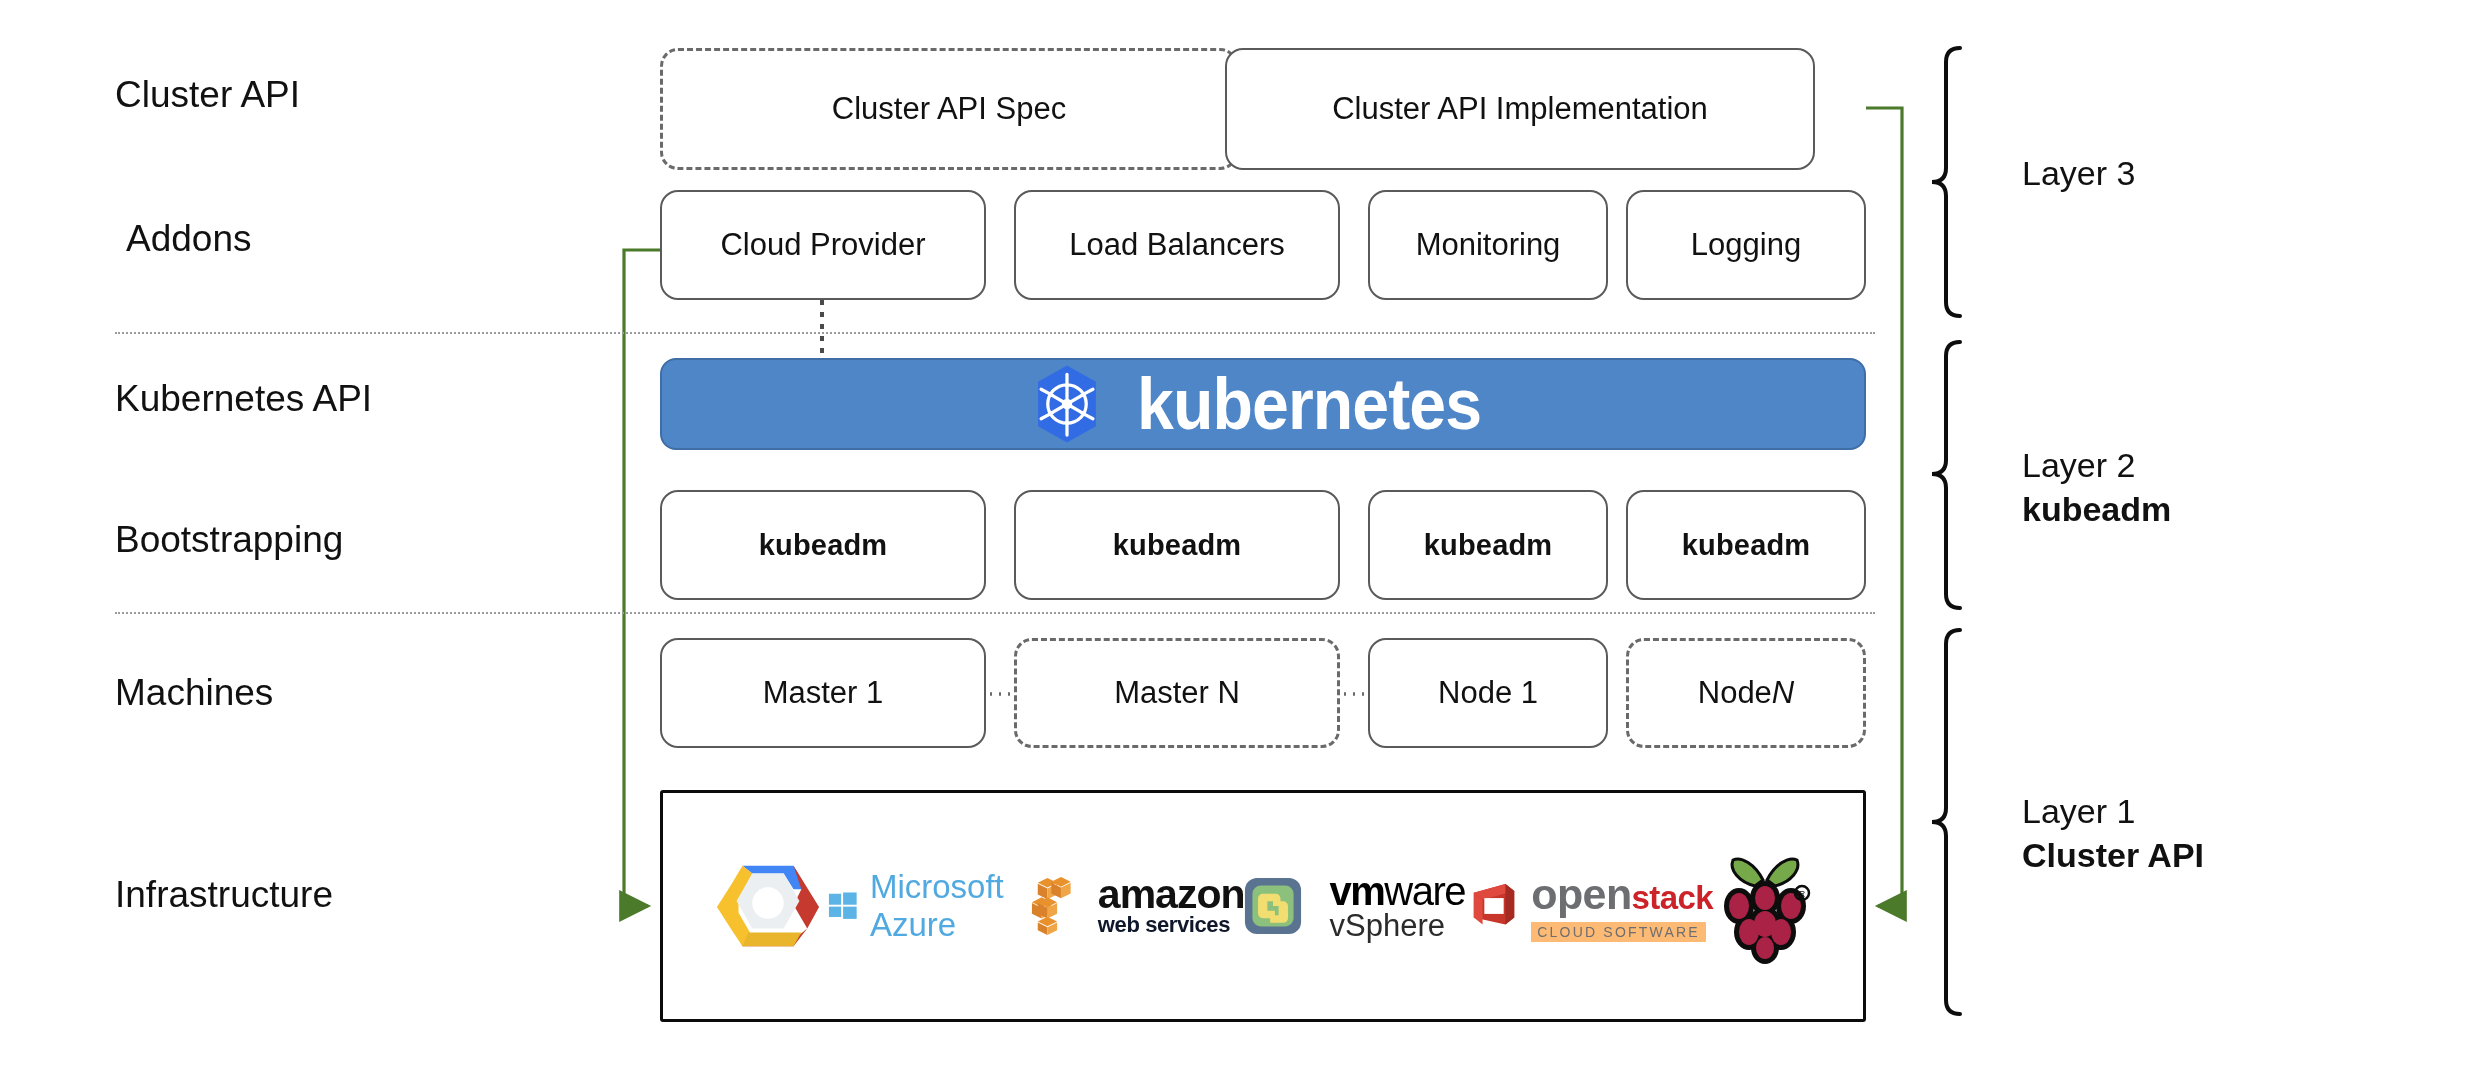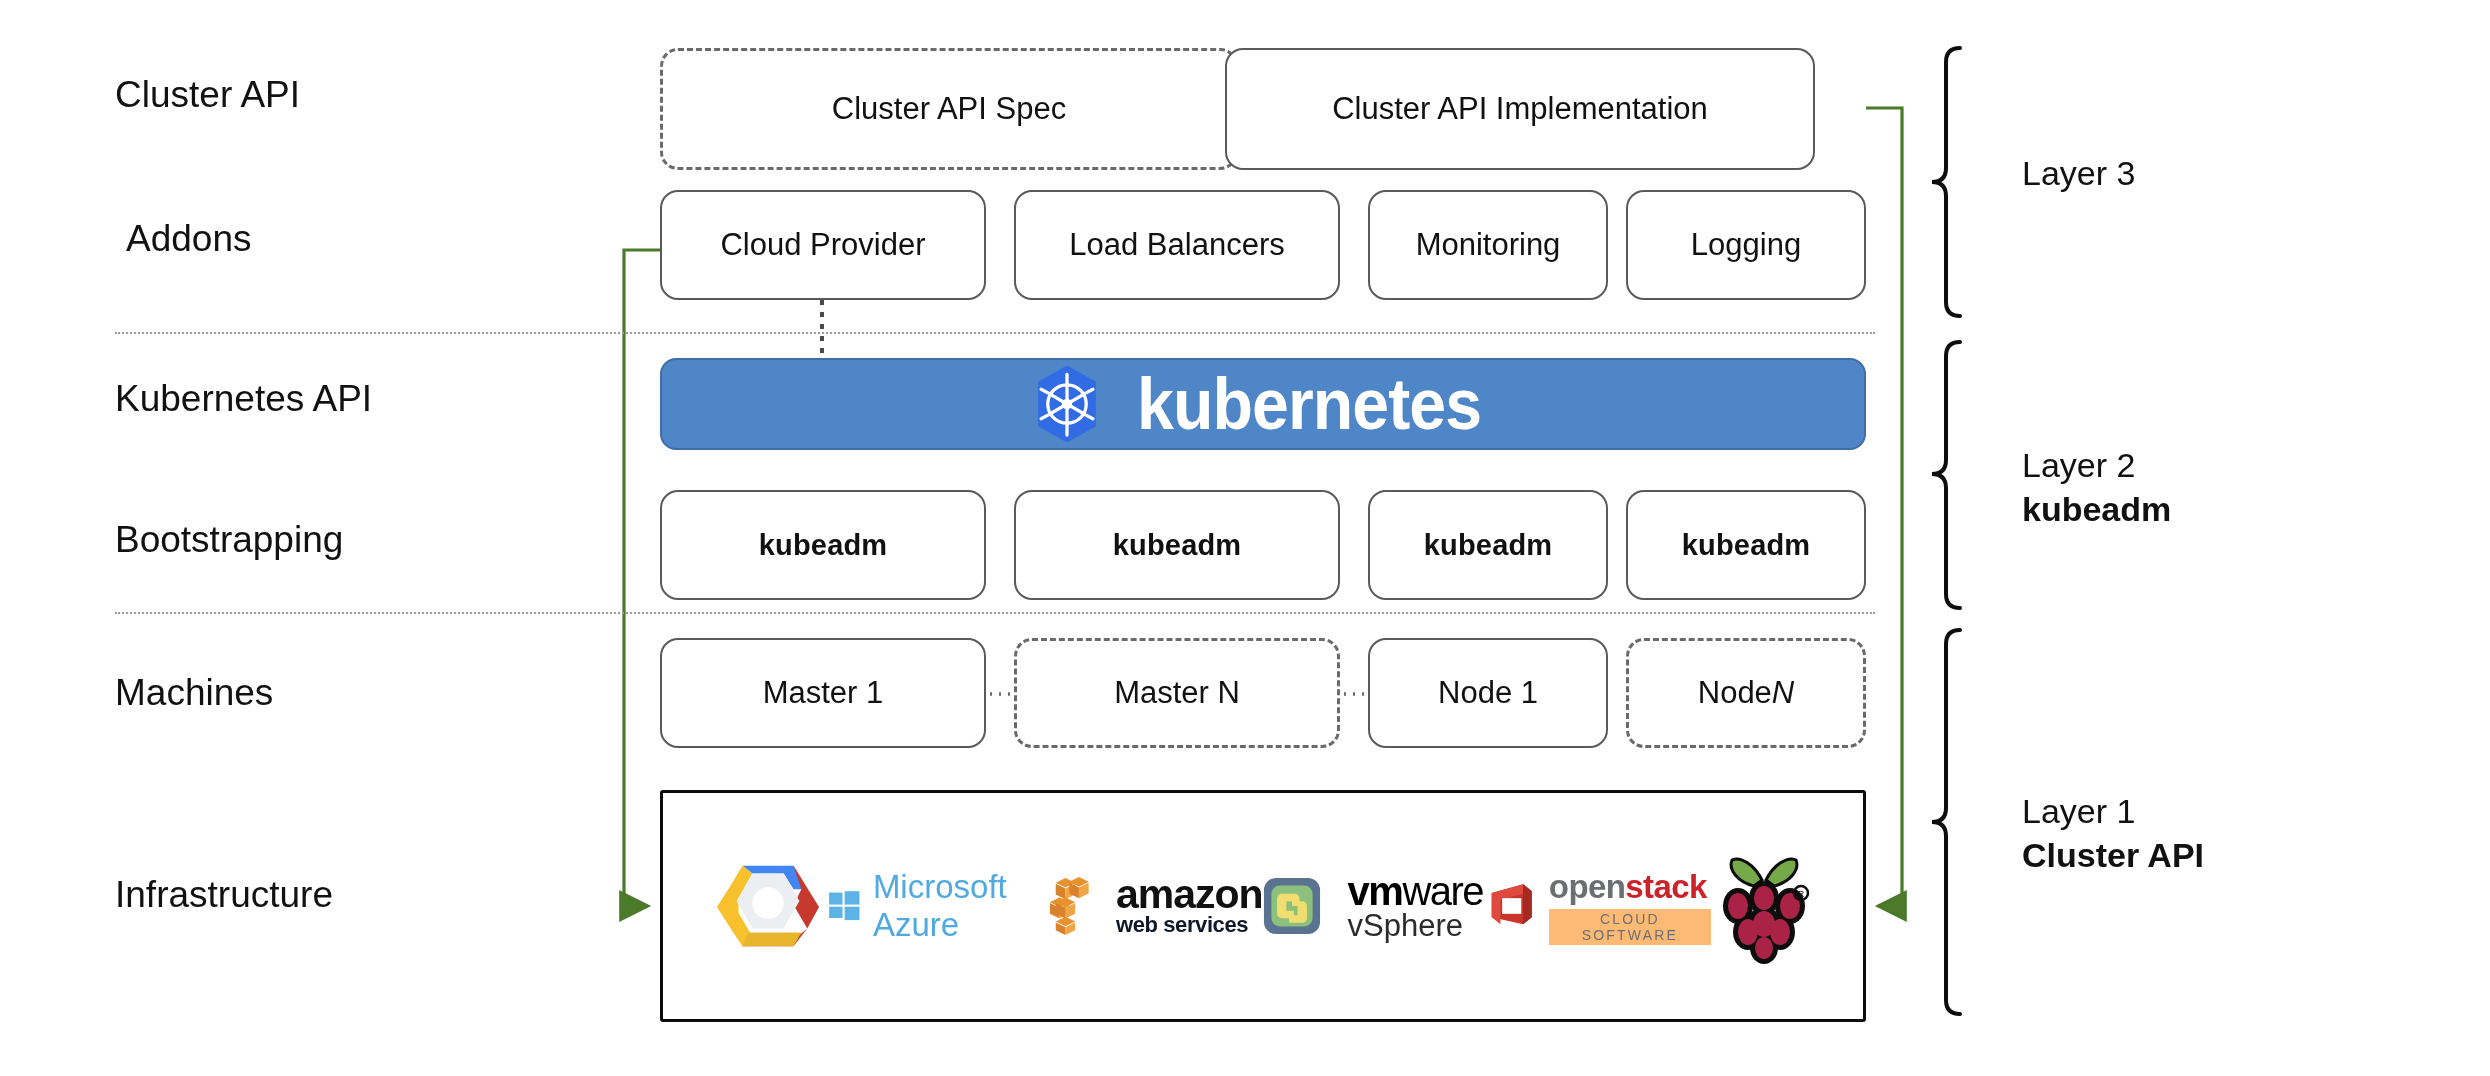--- a/index.html
+++ b/index.html
@@ -96,21 +96,21 @@
   
   .aws-amazon{font-family:"Liberation Sans",sans-serif;font-weight:bold;
      font-size:41px;color:#111;line-height:.92;letter-spacing:-1px;}
   .aws-ws{font-family:"Liberation Sans",sans-serif;font-weight:bold;
      font-size:22px;color:#0f172a;line-height:1;letter-spacing:-.4px;}
   
   .vm-top{font-family:"Liberation Sans",sans-serif;font-size:40px;line-height:.95;color:#000;letter-spacing:-1.5px;}
   .vm-top b{font-weight:bold;}
   .vm-sub{font-family:"Liberation Sans",sans-serif;font-size:31px;line-height:1;color:#2b2b2b;}
   
-  .os-open{font-family:"Liberation Sans",sans-serif;font-size:33px;color:#6d6e71;font-weight:bold;letter-spacing:-.6px;}
+  .os-open{font-family:"Liberation Sans",sans-serif;font-size:43px;color:#6d6e71;font-weight:bold;letter-spacing:-.6px;}
   .os-stack{font-family:"Liberation Sans",sans-serif;font-size:33px;color:#cc2229;font-weight:bold;letter-spacing:-.6px;}
   .os-sub{font-family:"Liberation Sans",sans-serif;font-size:14px;color:#6d6e71;
      letter-spacing:2.2px;background:#fdba74;padding:2px 6px;margin-top:3px;text-align:center;}
 </style>
 </head>
 <body>
 
 <div id="stage">
 
   <svg class="overlay" viewBox="0 0 2490 1076">

